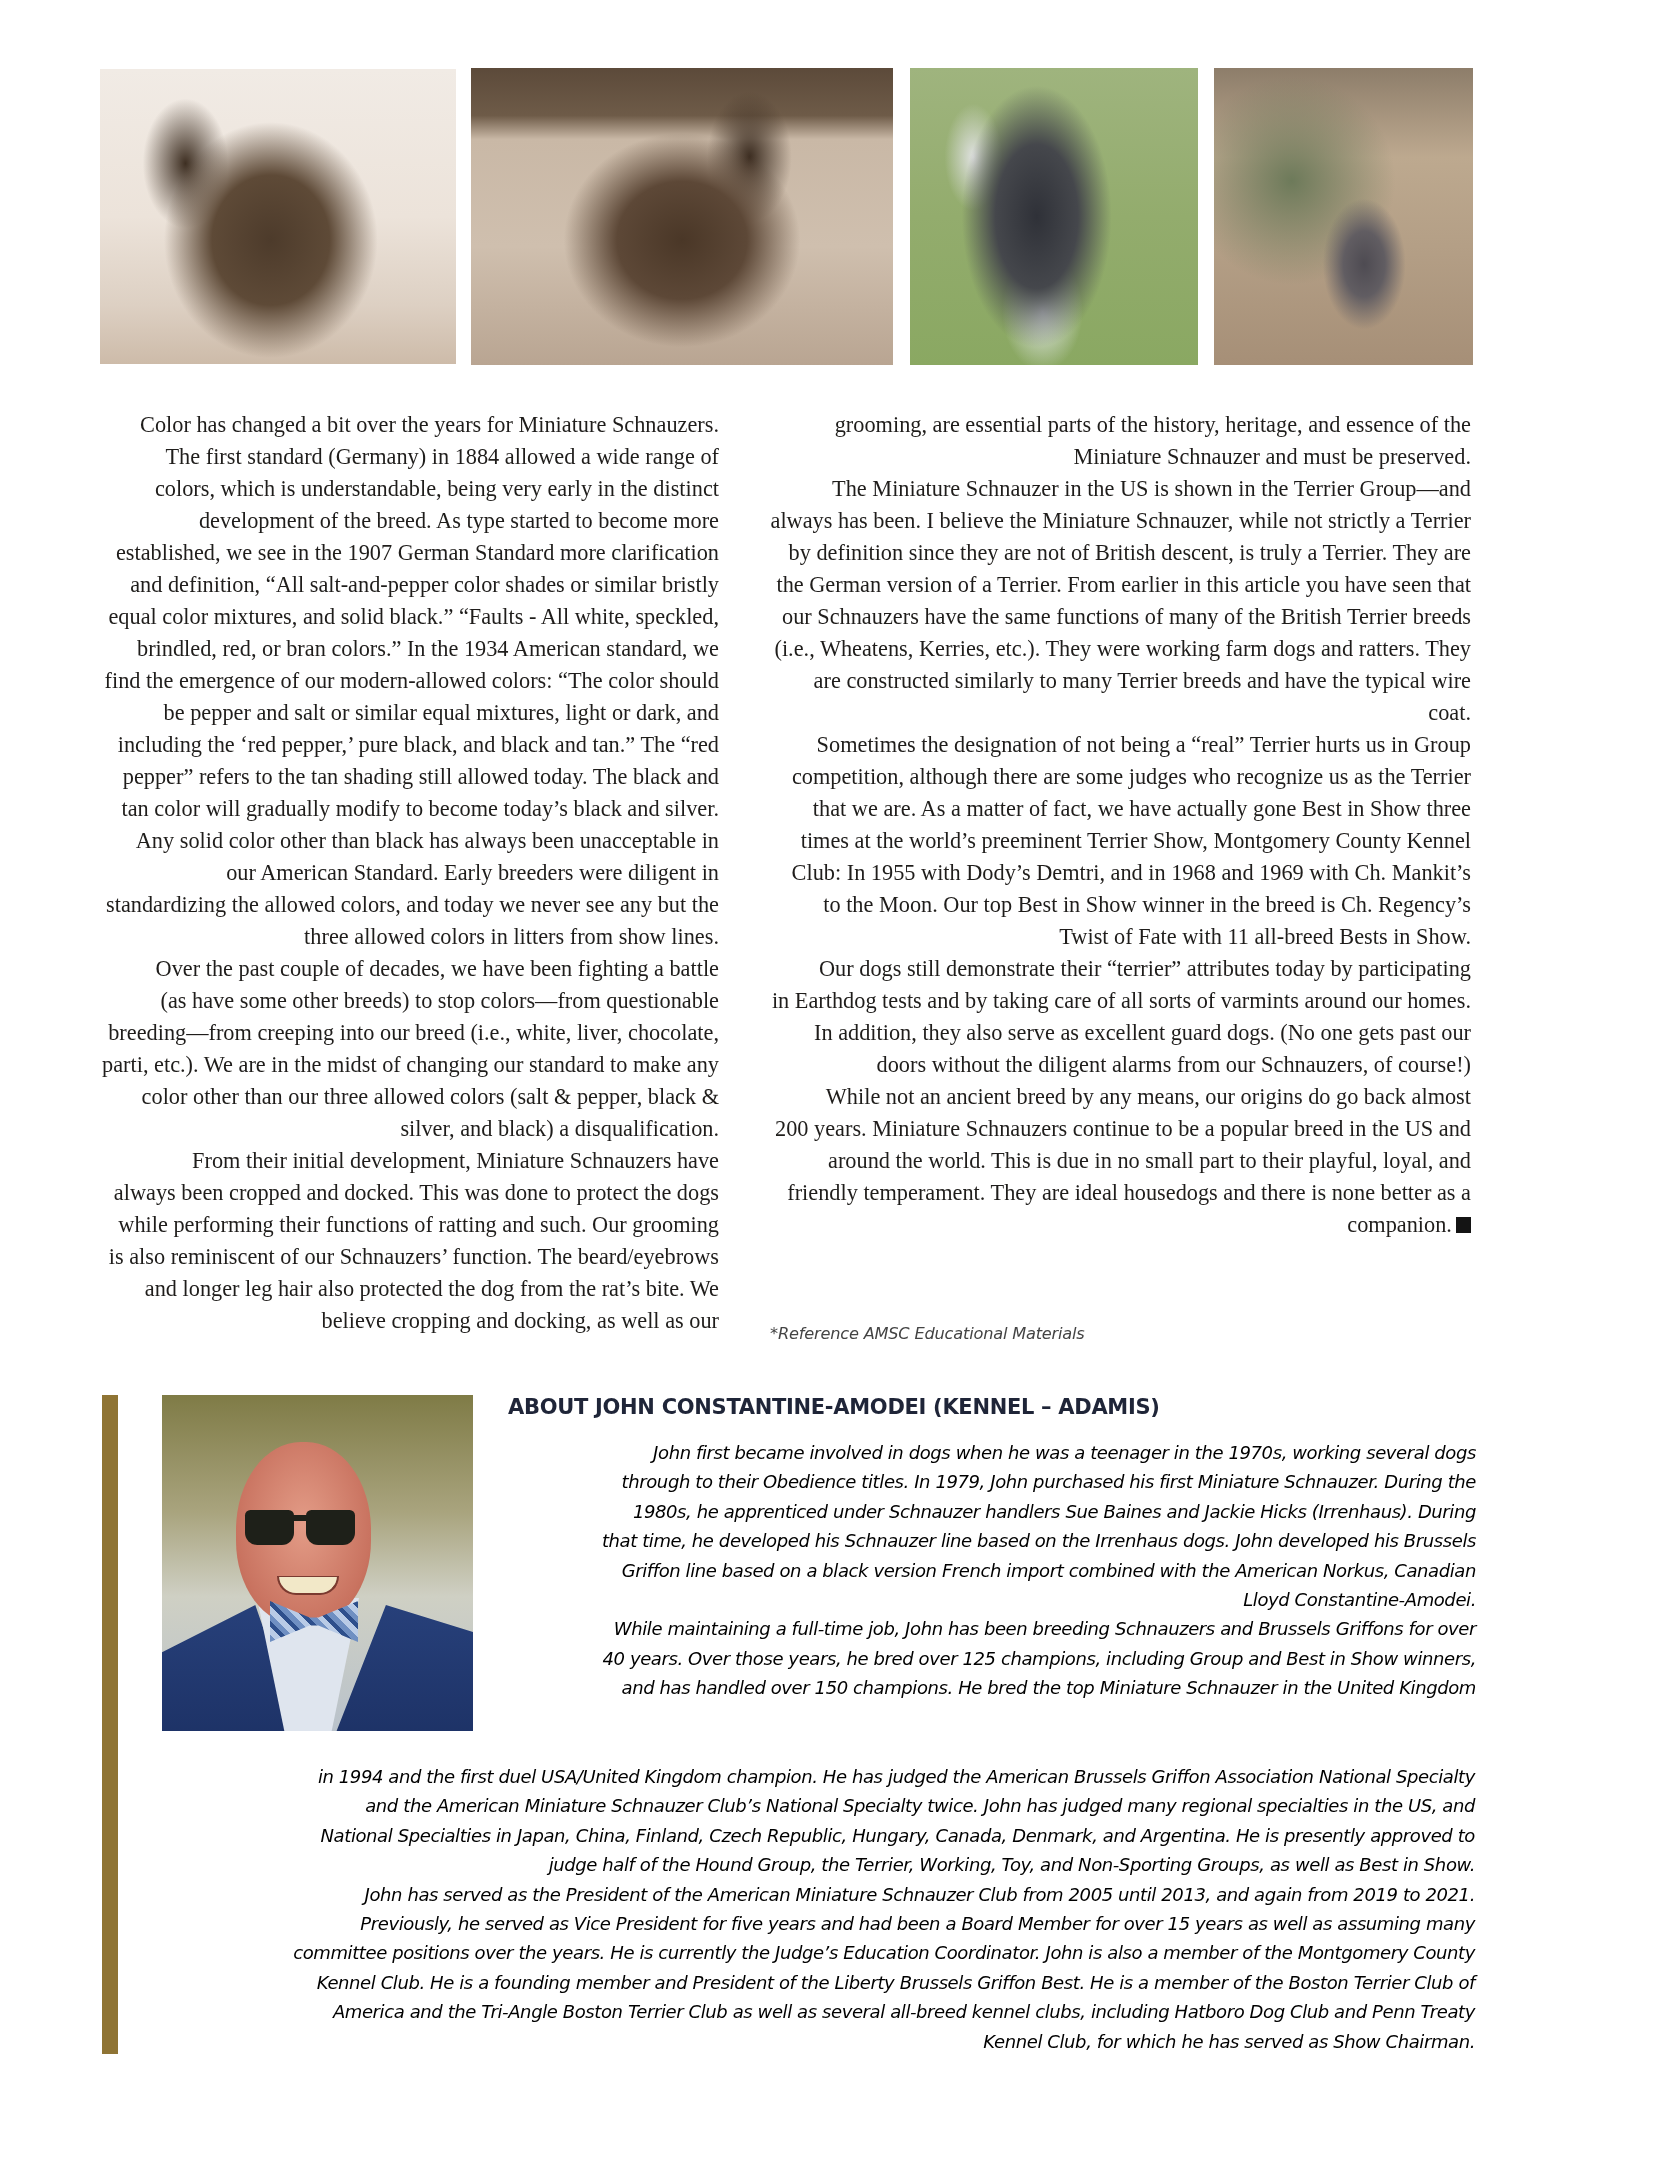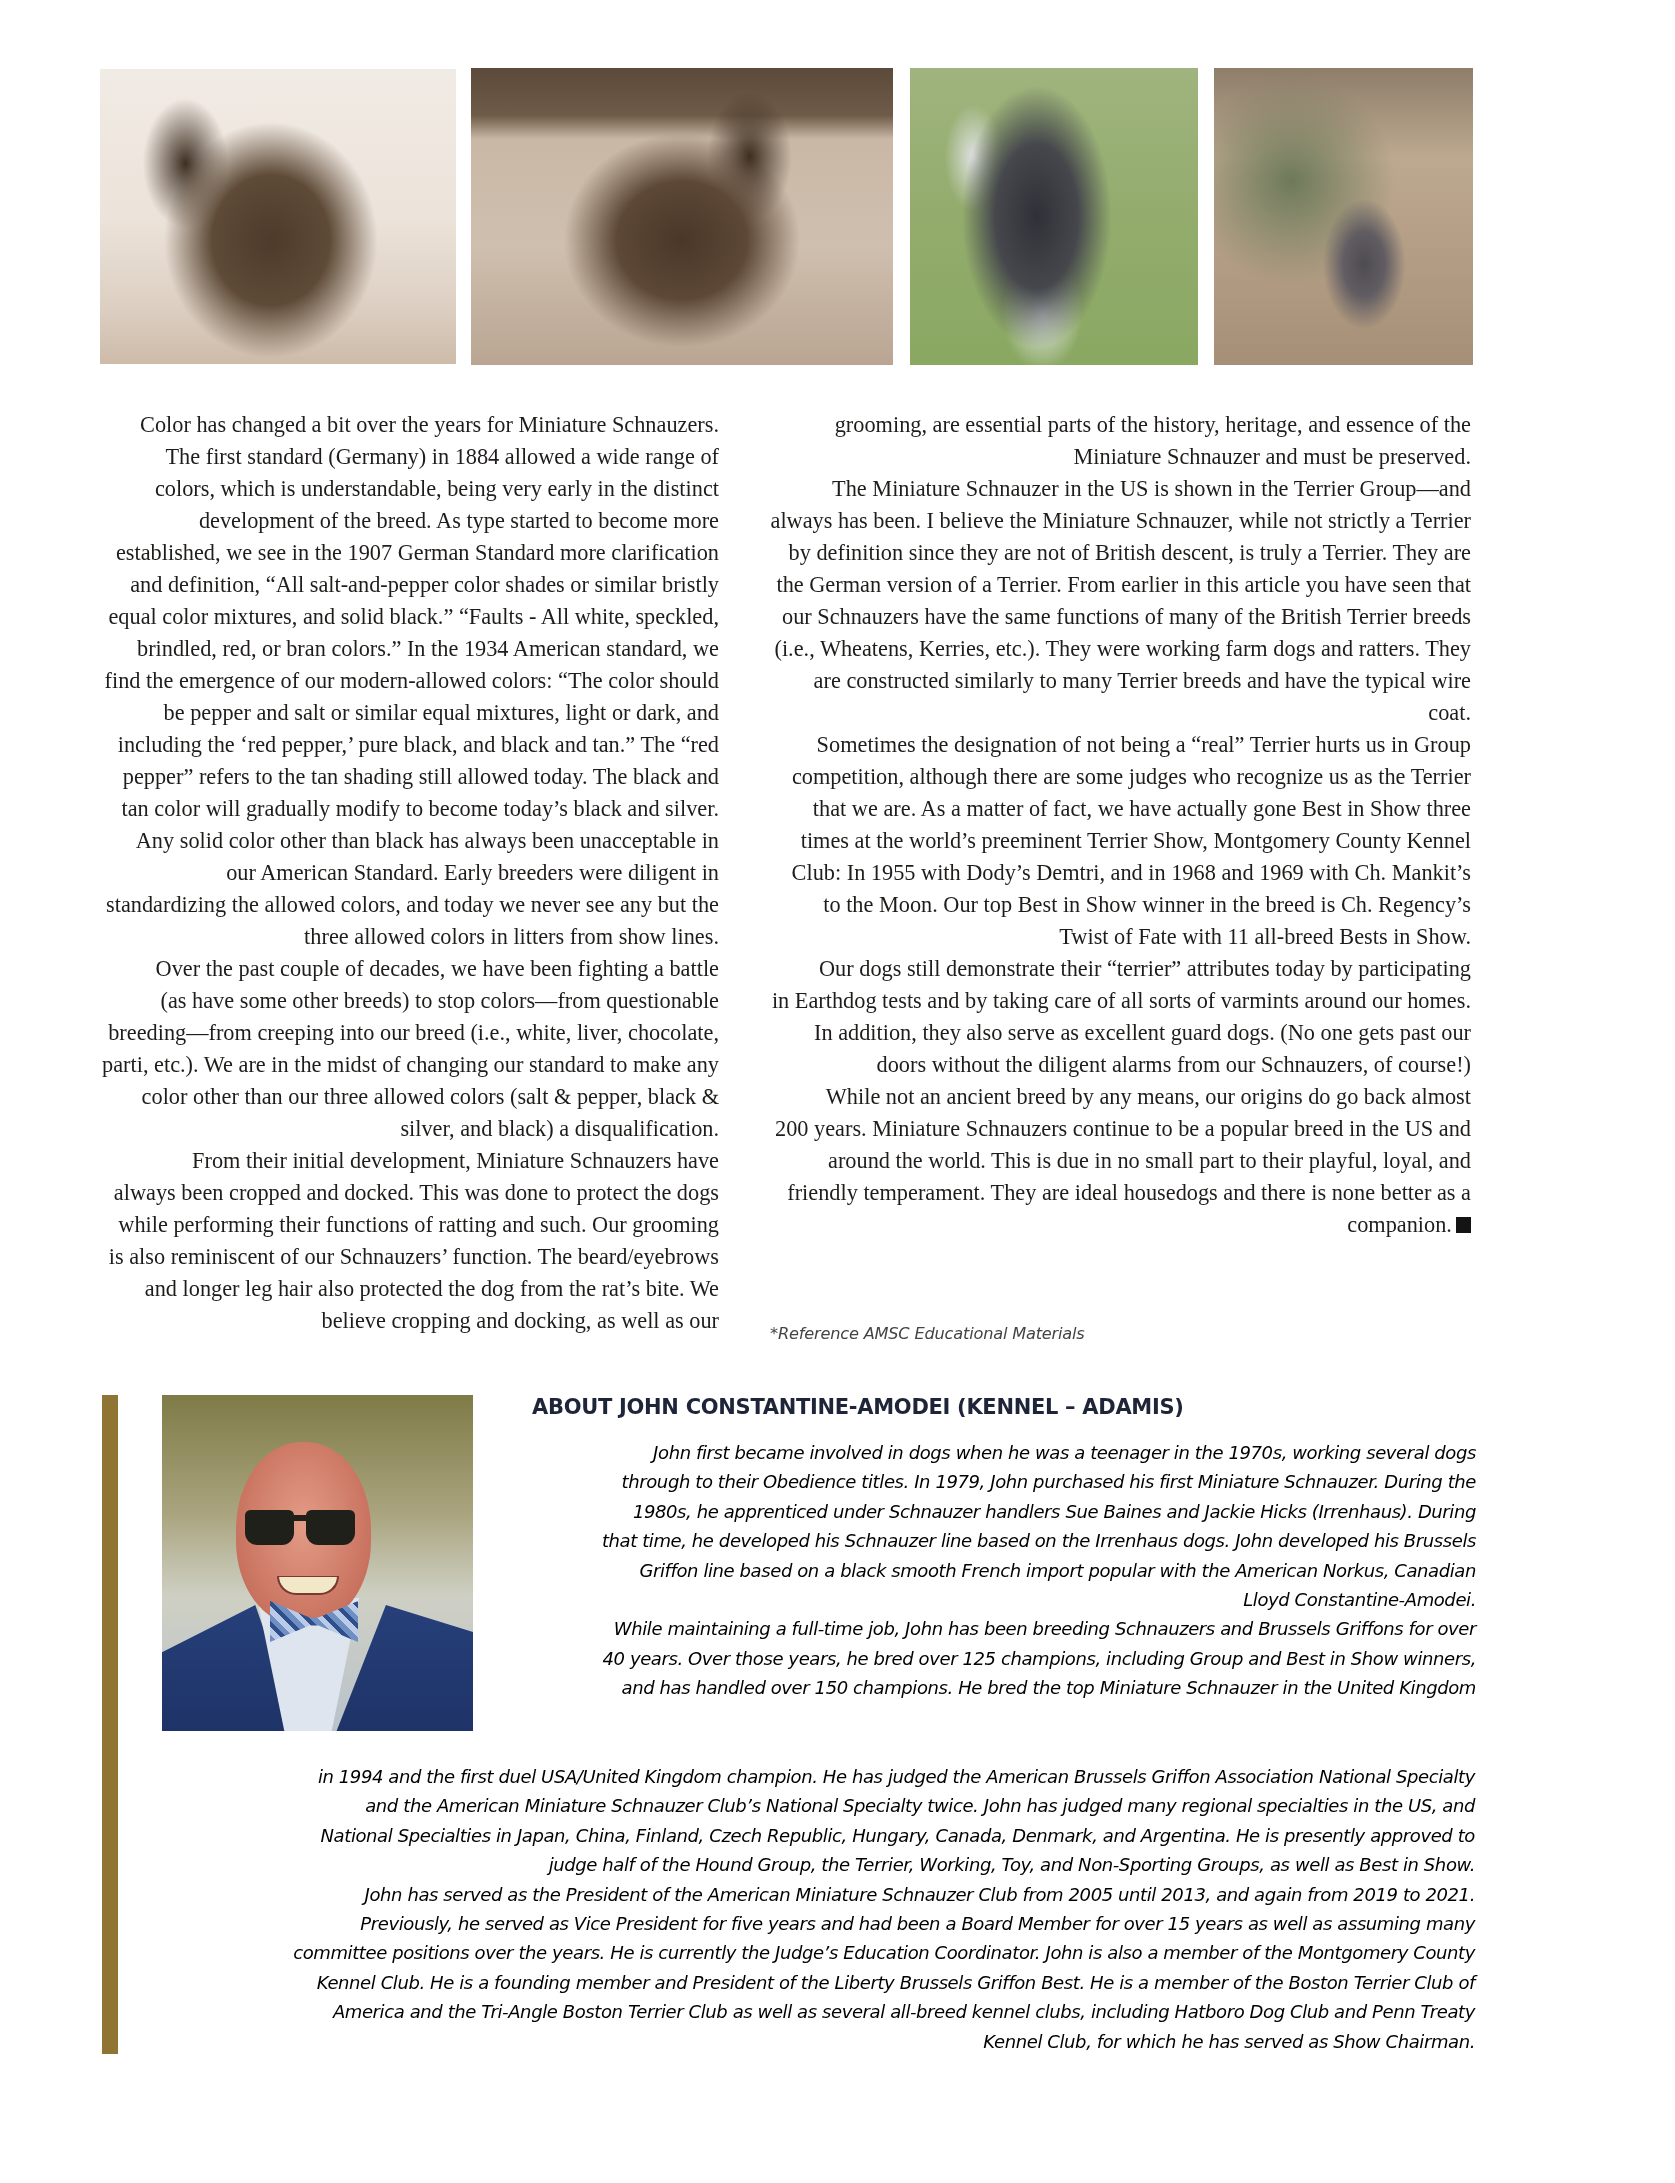--- a/index.html
+++ b/index.html
@@ -48,21 +48,21 @@
   .portrait .glasses { position: absolute; left: 83px; top: 115px; width: 115px; height: 39px; }
   .portrait .glasses .lens { position: absolute; top: 0; width: 49px; height: 35px; background: #1e2019; border-radius: 5.4px 5.4px 12.2px 12.2px; }
   .portrait .glasses .lens.l { left: 0; }
   .portrait .glasses .lens.r { left: 61px; }
   .portrait .glasses .bridge { position: absolute; left: 47px; top: 5.4px; width: 15px; height: 5.4px; background: #1e2019; }
   .portrait .smile { position: absolute; left: 115px; top: 181px; width: 62px; height: 19px; background: #f2e8c8; border-radius: 0 0 31px 31px; border: 2px solid #7a3a30; border-top-width: 1.4px; }
   .portrait .shirt { position: absolute; left: 95px; top: 203px; width: 102px; height: 149px; background: #dfe5ee; clip-path: polygon(0 0, 100% 0, 70% 100%, 30% 100%); }
   .portrait .jacket { position: absolute; left: 0; top: 210px; width: 311px; height: 135px; background: linear-gradient(180deg, #27407a 0%, #1d3266 100%); clip-path: polygon(0 35%, 30% 0, 45% 100%, 55% 100%, 72% 0, 100% 20%, 100% 100%, 0 100%); }
   .portrait .bowtie { position: absolute; left: 108px; top: 206px; width: 88px; height: 41px; background: repeating-linear-gradient(45deg, #6f8fc2 0 5.4px, #b9cbe6 5.4px 10.8px, #2e4f8c 10.8px 15px); clip-path: polygon(0 0, 45% 40%, 55% 40%, 100% 0, 100% 100%, 55% 60%, 45% 60%, 0 100%); }
 
-  .about-title { position: absolute; left: 532px; top: 1395px; font-family: "DejaVu Sans", sans-serif; font-weight: bold; font-size: 21px; color: #1f2538; letter-spacing: -0.3px; }
+  .about-title { position: absolute; left: 508px; top: 1395px; font-family: "DejaVu Sans", sans-serif; font-weight: bold; font-size: 21px; color: #1f2538; letter-spacing: -0.3px; }
   .bio { position: absolute; font-family: "DejaVu Sans", sans-serif; font-style: italic; font-size: 18px; line-height: 29.4px; color: #000000; letter-spacing: -0.4px; font-weight: 300; }
   .bio-top { left: 508px; top: 1438px; width: 968px; }
   .bio-bottom { left: 162px; top: 1762px; width: 1313px; }
   .bio .line { display: block; white-space: nowrap; }
 </style>
 </head>
 <body>
 
 <div class="photo p1" role="img" title="Vintage sepia photo of a Miniature Schnauzer standing in profile">
     <div class="fill"></div>
@@ -109,21 +109,21 @@
   <div class="bowtie"></div>
 </div>
 
 <div class="about-title" style="color: rgb(31, 37, 56);">ABOUT JOHN CONSTANTINE-AMODEI (KENNEL – ADAMIS)</div>
 
 <div class="bio bio-top">
   <span class="line">John first became involved in dogs when he was a teenager in the 1970s, working several dogs</span>
   <span class="line">through to their Obedience titles. In 1979, John purchased his first Miniature Schnauzer. During the</span>
   <span class="line">1980s, he apprenticed under Schnauzer handlers Sue Baines and Jackie Hicks (Irrenhaus). During</span>
   <span class="line">that time, he developed his Schnauzer line based on the Irrenhaus dogs. John developed his Brussels</span>
-  <span class="line">Griffon line based on a black smooth French import popular with the American Norkus, Canadian</span>
+  <span class="line">Griffon line based on a black version French import combined with the American Norkus, Canadian</span>
   <span class="line">Lloyd Constantine-Amodei.</span>
   <span class="line">While maintaining a full-time job, John has been breeding Schnauzers and Brussels Griffons for over</span>
   <span class="line">40 years. Over those years, he bred over 125 champions, including Group and Best in Show winners,</span>
   <span class="line">and has handled over 150 champions. He bred the top Miniature Schnauzer in the United Kingdom</span>
 </div>
 
 <div class="bio bio-bottom">
   <span class="line">in 1994 and the first duel USA/United Kingdom champion. He has judged the American Brussels Griffon Association National Specialty</span>
   <span class="line">and the American Miniature Schnauzer Club’s National Specialty twice. John has judged many regional specialties in the US, and</span>
   <span class="line">National Specialties in Japan, China, Finland, Czech Republic, Hungary, Canada, Denmark, and Argentina. He is presently approved to</span>

